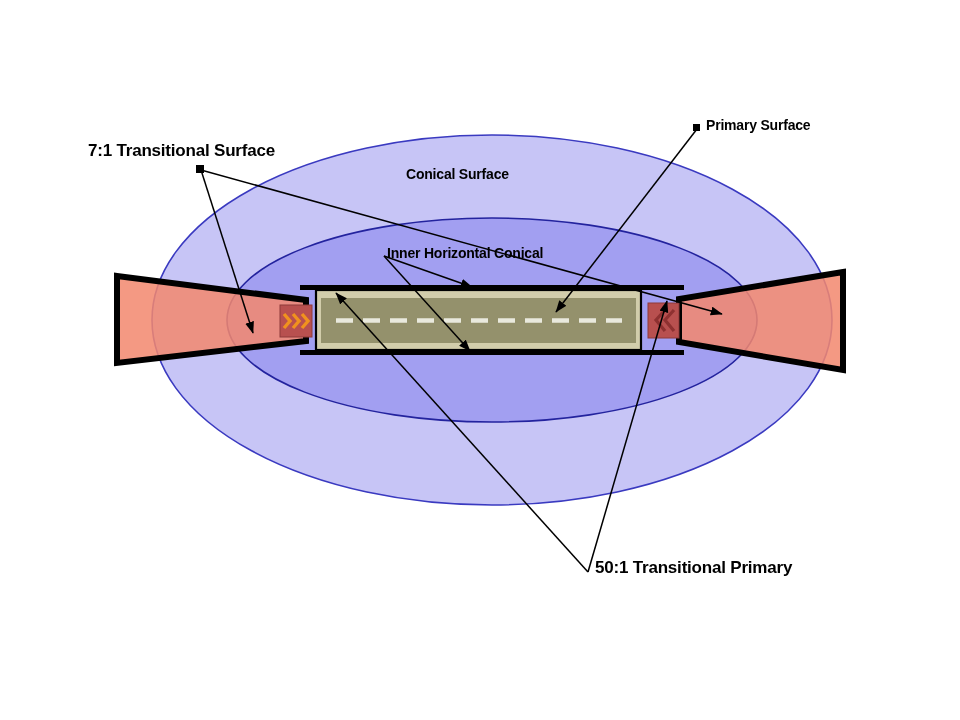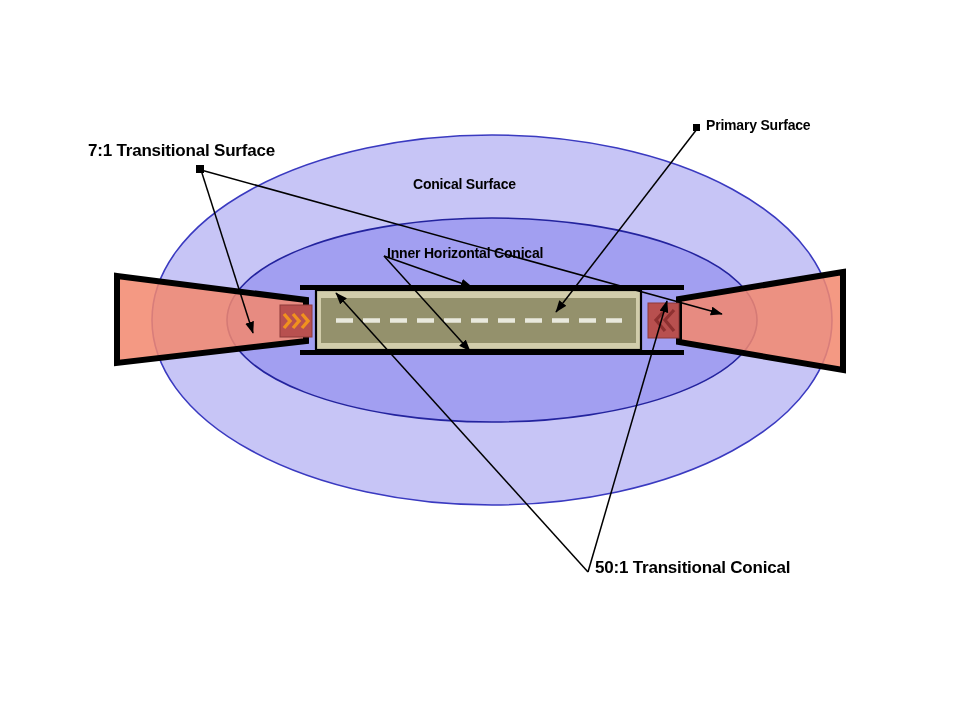--- a/index.html
+++ b/index.html
@@ -70,19 +70,19 @@
     </g>
 
     <rect x="196" y="165" width="8" height="8" fill="#000"></rect>
     <rect x="693" y="124" width="7" height="7" fill="#000"></rect>
   </svg>
 
   <div class="lbl lbl-bold" style="left:76px;top:141px;margin-left:12px;">7:1 Transitional Surface</div>
 
   <div class="lbl lbl-plain" style="left:706px;top:117px;">Primary Surface</div>
 
-  <div class="lbl lbl-plain" style="left:406px;top:176px;margin-left:7px;">Conical Surface</div>
+  <div class="lbl lbl-plain" style="left:406px;top:166px;">Conical Surface</div>
 
   <div class="lbl lbl-plain" style="left:387px;top:245px;">Inner Horizontal Conical</div>
 
-  <div class="lbl lbl-bold" style="left:595px;top:558px;">50:1 Transitional Conical</div>
+  <div class="lbl lbl-bold" style="left:595px;top:558px;">50:1 Transitional Primary</div>
 
 </div>
 
 </body></html>

